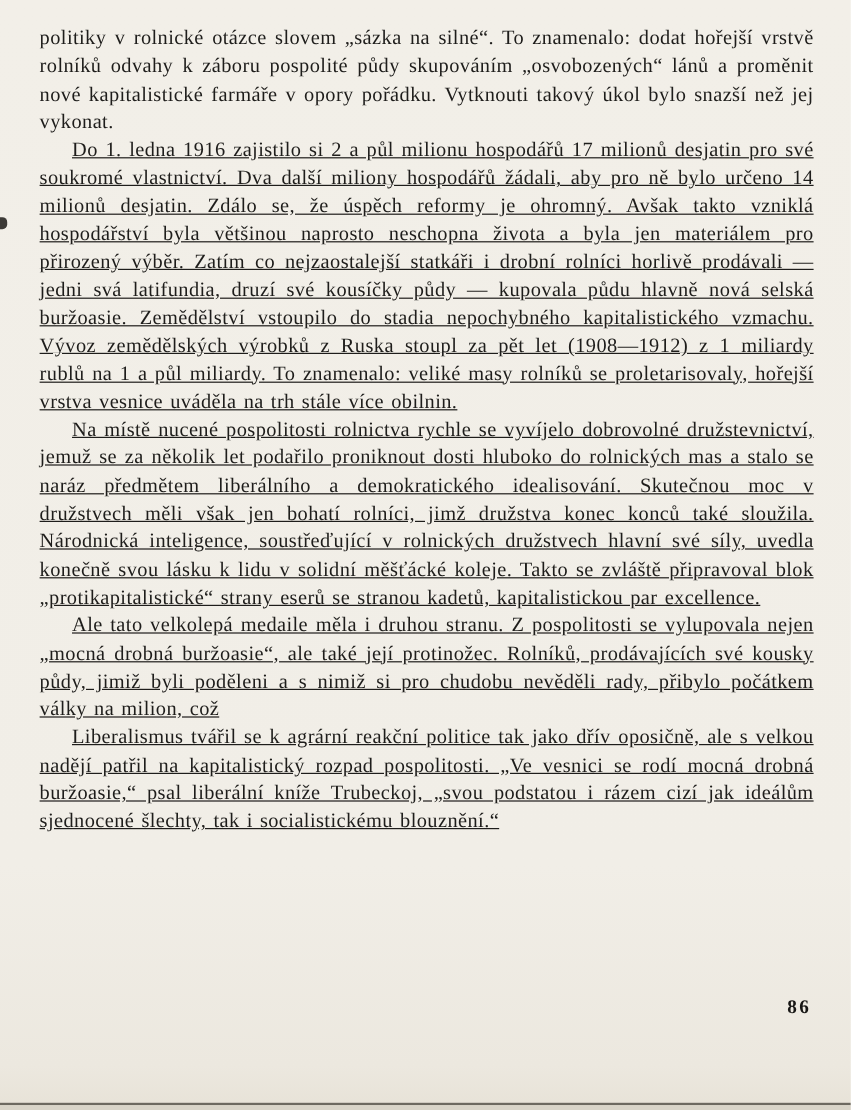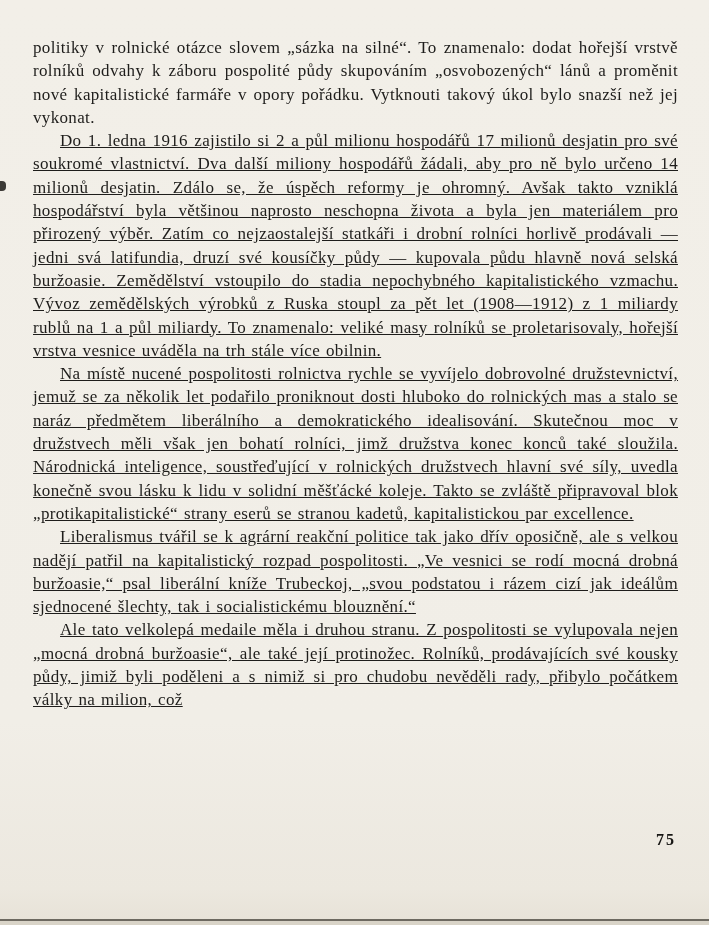--- a/index.html
+++ b/index.html
@@ -12,21 +12,21 @@
     position: relative;
     overflow: hidden;
     background:
       linear-gradient(180deg, #f2efe8 0%, #f1eee7 78%, #ece8df 96%, #e7e2d7 100%);
     font-family: "Liberation Serif", "DejaVu Serif", serif;
     color: #1e1d1b;
   }
   .text-block {
     position: absolute;
     left: 33px;
-    top: 36px;
+    top: 20px;
     width: 645px;
   }
   .para {
     margin: 0;
     font-size: 17px;
     line-height: 23.3px;
     text-align: justify;
     letter-spacing: 0.02em;
     word-spacing: 0.08em;
     color: #1e1d1b;
@@ -72,21 +72,21 @@
     background: #d9d4c8;
   }
 </style>
 </head>
 <body>
 
 <div class="text-block">
   <p class="para">politiky v rolnické otázce slovem „sázka na silné“. To znamenalo: dodat hořejší vrstvě rolníků odvahy k záboru pospolité půdy skupováním „osvobozených“ lánů a proměnit nové kapitalistické farmáře v opory pořádku. Vytknouti takový úkol bylo snazší než jej vykonat.</p>
   <p class="para indent">Do 1. ledna 1916 zajistilo si 2 a půl milionu hospodářů 17 milionů desjatin pro své soukromé vlastnictví. Dva další miliony hospodářů žádali, aby pro ně bylo určeno 14 milionů desjatin. Zdálo se, že úspěch reformy je ohromný. Avšak takto vzniklá hospodářství byla většinou naprosto neschopna života a byla jen materiálem pro přirozený výběr. Zatím co nejzaostalejší statkáři i drobní rolníci horlivě prodávali — jedni svá latifundia, druzí své kousíčky půdy — kupovala půdu hlavně nová selská buržoasie. Zemědělství vstoupilo do stadia nepochybného kapitalistického vzmachu. Vývoz zemědělských výrobků z Ruska stoupl za pět let (1908—1912) z 1 miliardy rublů na 1 a půl miliardy. To znamenalo: veliké masy rolníků se proletarisovaly, hořejší vrstva vesnice uváděla na trh stále více obilnin.</p>
   <p class="para indent">Na místě nucené pospolitosti rolnictva rychle se vyvíjelo dobrovolné družstevnictví, jemuž se za několik let podařilo proniknout dosti hluboko do rolnických mas a stalo se naráz předmětem liberálního a demokratického idealisování. Skutečnou moc v družstvech měli však jen bohatí rolníci, jimž družstva konec konců také sloužila. Národnická inteligence, soustřeďující v rolnických družstvech hlavní své síly, uvedla konečně svou lásku k lidu v solidní měšťácké koleje. Takto se zvláště připravoval blok „protikapitalistické“ strany eserů se stranou kadetů, kapitalistickou par excellence.</p>
+  <p class="para indent">Ale tato velkolepá medaile měla i druhou stranu. Z pospolitosti se vylupovala nejen „mocná drobná buržoasie“, ale také její protinožec. Rolníků, prodávajících své kousky půdy, jimiž byli poděleni a s nimiž si pro chudobu nevěděli rady, přibylo počátkem války na milion, což</p>
   <p class="para indent">Liberalismus tvářil se k agrární reakční politice tak jako dřív oposičně, ale s velkou nadějí patřil na kapitalistický rozpad pospolitosti. „Ve vesnici se rodí mocná drobná buržoasie,“ psal liberální kníže Trubeckoj, „svou podstatou i rázem cizí jak ideálům sjednocené šlechty, tak i socialistickému blouznění.“</p>
-  <p class="para indent">Ale tato velkolepá medaile měla i druhou stranu. Z pospolitosti se vylupovala nejen „mocná drobná buržoasie“, ale také její protinožec. Rolníků, prodávajících své kousky půdy, jimiž byli poděleni a s nimiž si pro chudobu nevěděli rady, přibylo počátkem války na milion, což</p>
 </div>
 
-<div class="page-number">75</div>
+<div class="page-number">86</div>
 
 <div class="edge-mark"></div>
 <div class="bottom-edge-line"></div>
 <div class="bottom-shadow"></div>
 
 </body></html>

